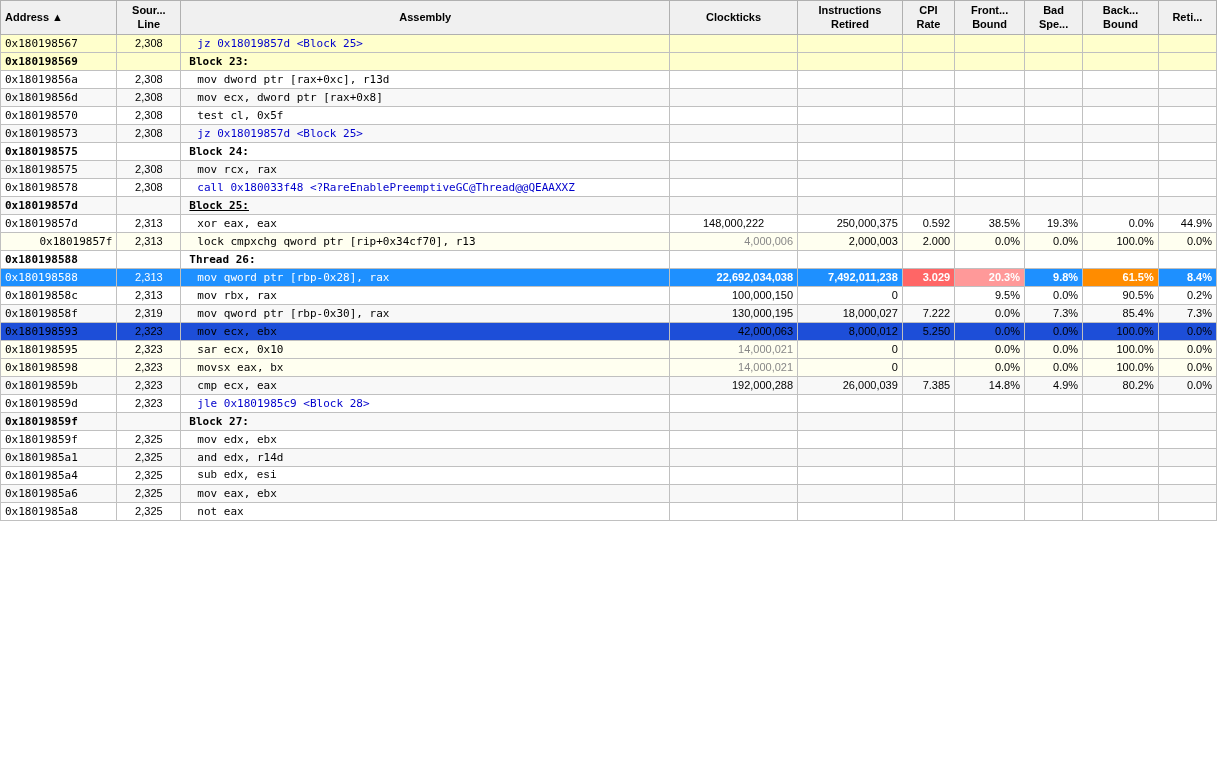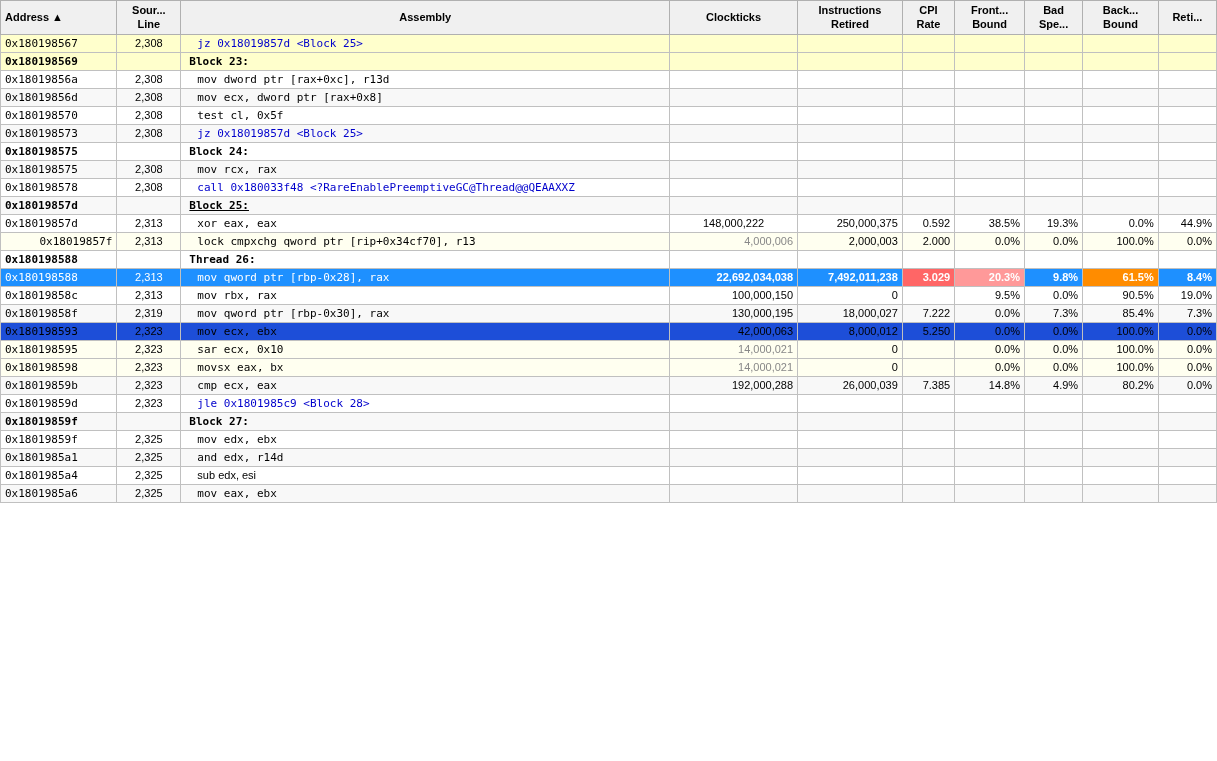--- a/index.html
+++ b/index.html
@@ -220,21 +220,21 @@
       <tr style="background: rgb(255, 255, 255);">
         <td style="font-family: monospace; font-size: 11px;">0x18019858c</td>
         <td style="text-align: center;">2,313</td>
         <td style="font-family: monospace; font-size: 11px; padding-left: 16px;">mov rbx, rax</td>
         <td style="text-align: right;">100,000,150</td>
         <td style="text-align: right;">0</td>
         <td style="text-align: right;"></td>
         <td style="text-align: right;">9.5%</td>
         <td style="text-align: right;">0.0%</td>
         <td style="text-align: right;">90.5%</td>
-        <td style="text-align: right;">19.0%</td>
+        <td style="text-align: right;">0.2%</td>
       </tr>
       <tr style="background: rgb(248, 248, 248);">
         <td style="font-family: monospace; font-size: 11px;">0x18019858f</td>
         <td style="text-align: center;">2,319</td>
         <td style="font-family: monospace; font-size: 11px; padding-left: 16px;">mov qword ptr [rbp-0x30], rax</td>
         <td style="text-align: right;">130,000,195</td>
         <td style="text-align: right;">18,000,027</td>
         <td style="text-align: right;">7.222</td>
         <td style="text-align: right;">0.0%</td>
         <td style="text-align: right;">7.3%</td>
@@ -333,33 +333,45 @@
         <td style="text-align: right;"></td>
         <td style="text-align: right;"></td>
         <td style="text-align: right;"></td>
         <td style="text-align: right;"></td>
         <td style="text-align: right;"></td>
         <td style="text-align: right;"></td>
       </tr>
       <tr style="background: rgb(255, 255, 255);">
         <td style="font-family: monospace; font-size: 11px;">0x1801985a4</td>
         <td style="text-align: center;">2,325</td>
-        <td style="font-family: Liberation Sans, sans-serif; font-size: 11px; padding-left: 16px;">sub edx, esi</td>
+        <td style="font-family: Liberation Mono, monospace; font-size: 11px; padding-left: 16px;">sub edx, esi</td>
         <td style="text-align: right;"></td>
         <td style="text-align: right;"></td>
         <td style="text-align: right;"></td>
         <td style="text-align: right;"></td>
         <td style="text-align: right;"></td>
         <td style="text-align: right;"></td>
         <td style="text-align: right;"></td>
       </tr>
       <tr style="background: rgb(248, 248, 248);">
         <td style="font-family: monospace; font-size: 11px;">0x1801985a6</td>
         <td style="text-align: center;">2,325</td>
         <td style="font-family: monospace; font-size: 11px; padding-left: 16px;">mov eax, ebx</td>
+        <td style="text-align: right;"></td>
+        <td style="text-align: right;"></td>
+        <td style="text-align: right;"></td>
+        <td style="text-align: right;"></td>
+        <td style="text-align: right;"></td>
+        <td style="text-align: right;"></td>
+        <td style="text-align: right;"></td>
+      </tr>
+      <tr style="background: rgb(255, 255, 255);">
+        <td style="font-family: monospace; font-size: 11px;">0x1801985a8</td>
+        <td style="text-align: center;">2,325</td>
+        <td style="font-family: monospace; font-size: 11px; padding-left: 16px;">not eax</td>
         <td style="text-align: right;"></td>
         <td style="text-align: right;"></td>
         <td style="text-align: right;"></td>
         <td style="text-align: right;"></td>
         <td style="text-align: right;"></td>
         <td style="text-align: right;"></td>
         <td style="text-align: right;"></td>
       </tr>
     </tbody>
 </table>

